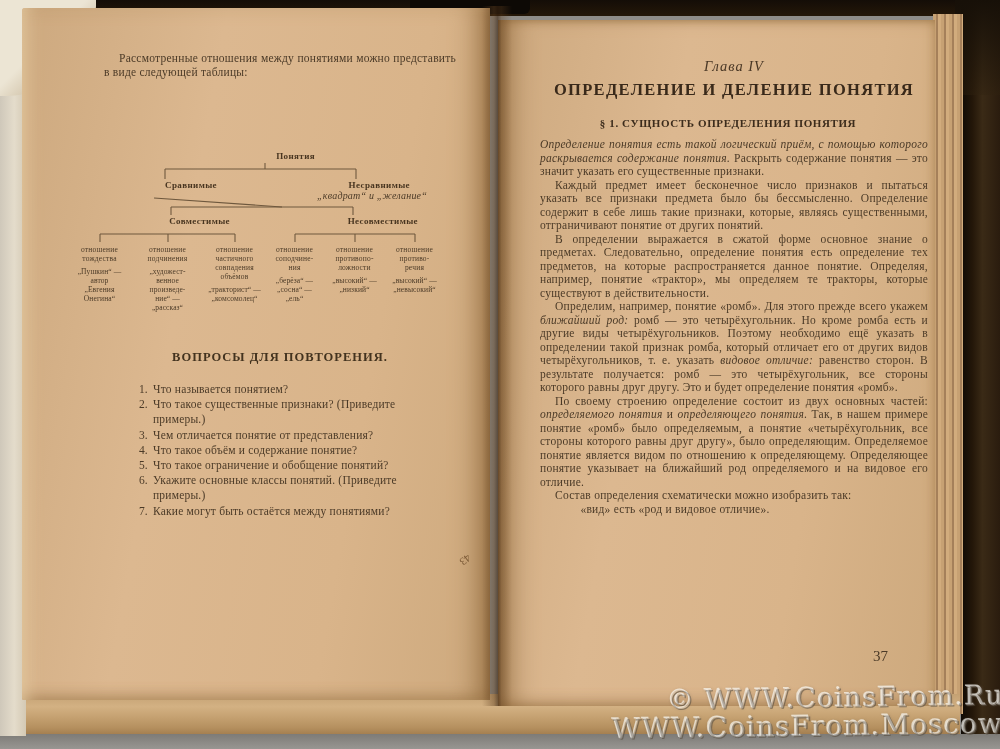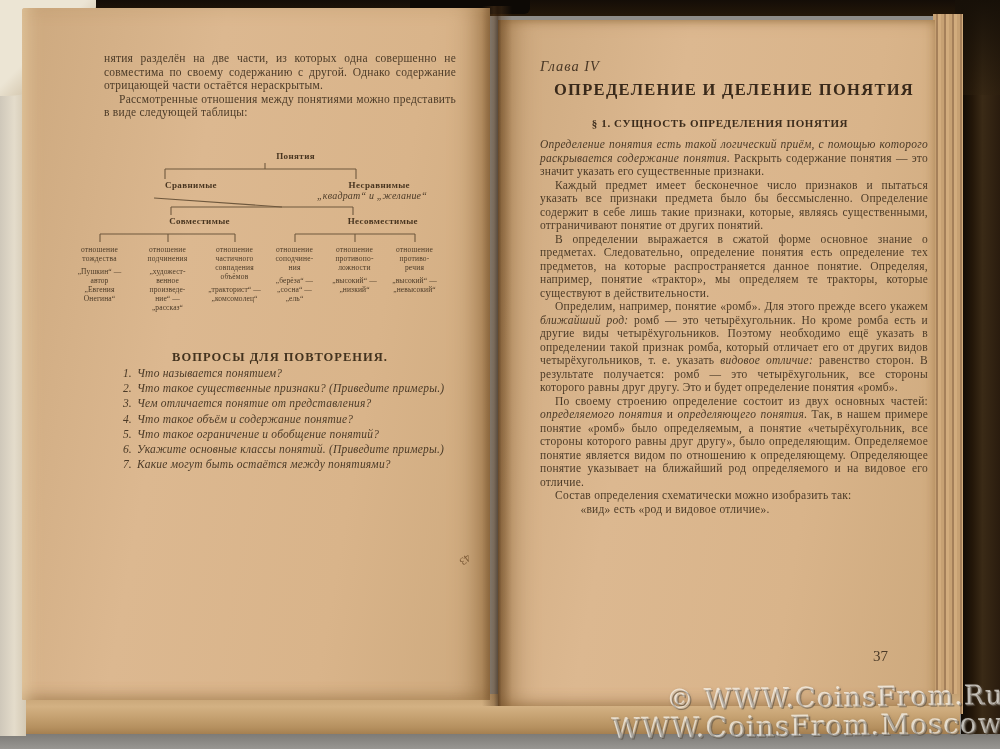--- a/index.html
+++ b/index.html
@@ -30,28 +30,28 @@
   .page-right{left:498px;top:20px;width:437px;height:686px;
     box-shadow:inset 26px 0 30px -18px #8a6336, inset -8px 0 12px -8px #b08a58, inset 0 -10px 16px -10px #9c7648, inset 0 8px 10px -8px #9c7648;}
   .gutter{left:482px;top:6px;width:30px;height:700px;
     background:linear-gradient(90deg,rgba(90,60,30,0) 0%,rgba(96,64,32,.45) 40%,rgba(58,36,16,.6) 52%,rgba(96,64,32,.35) 65%,rgba(90,60,30,0) 100%);}
   
   .body-text{font-size:11.5px;line-height:13.5px;letter-spacing:.25px;text-align:justify;}
   .body-text p{margin:0;text-indent:15px;}
   .body-text p.noindent{text-indent:0;}
   .lp-text{left:82px;top:44px;width:352px;}
   .rp-text{left:42px;top:118px;width:388px;}
-  .chapter{left:42px;top:38px;width:388px;text-align:left;font-style:italic;font-size:14.5px;letter-spacing:1px;color:#4a3826;}
+  .chapter{left:42px;top:38px;width:388px;text-align:center;font-style:italic;font-size:14.5px;letter-spacing:1px;color:#4a3826;}
   .rp-title{left:30px;top:60px;width:412px;text-align:center;font-weight:bold;font-size:16.5px;letter-spacing:1.3px;color:#39291a;}
-  .rp-section{left:28px;top:97px;width:388px;text-align:center;font-weight:bold;font-size:11px;letter-spacing:.6px;color:#3c2c1c;}
+  .rp-section{left:36px;top:97px;width:388px;text-align:center;font-weight:bold;font-size:11px;letter-spacing:.6px;color:#3c2c1c;}
   .schema-line{margin-left:20px;width:270px;text-align:center;text-indent:0 !important;margin-top:1px;}
   .page-number{left:0;top:628px;width:390px;text-align:right;font-size:15px;color:#4b3a27;}
   .q-title{left:82px;top:342px;width:352px;text-align:center;font-size:12.5px;letter-spacing:1px;font-weight:bold;color:#43331f;}
   .q-list{left:96px;top:358px;width:345px;font-size:11.5px;line-height:15.2px;letter-spacing:.2px;}
-  .q-list ol{margin:0;padding-left:17px;font-style:italic;}
+  .q-list ol{margin:16px;padding-left:17px;}
   .q-list li{padding-left:2px;}
   .gutter-note{left:438px;top:546px;font-size:11px;color:#6b4a28;transform:rotate(142deg);opacity:.8;}
   
   .diagram{left:28px;top:145px;width:434px;height:196px;font-family:"Liberation Serif","DejaVu Serif",serif;}
   .diagram svg{position:absolute;left:0;top:0;}
   .node{position:absolute;text-align:right;font-size:9px;font-weight:bold;letter-spacing:.4px;color:#483520;}
   .node-ex{position:absolute;text-align:right;font-size:10px;color:#4b3a27;letter-spacing:.2px;font-style:italic;}
   .col{position:absolute;width:67px;text-align:center;font-size:7.5px;line-height:9px;color:#4b3a27;}
   .col .hdr{white-space:pre-line;letter-spacing:.2px;}
   .col .ex{white-space:pre-line;margin-top:4px;letter-spacing:.1px;}
@@ -72,21 +72,20 @@
 <div class="layer right-cover-top"></div>
 <div class="layer right-edges"></div>
 <div class="layer bottom-edges"></div>
 <div class="layer bottom-table"></div>
 <div class="layer left-flyleaf"></div>
 <div class="layer left-curl"></div>
 
 <div class="layer page page-left">
 
   <div class="layer body-text lp-text">
-    <p class="noindent">нятия разделён на две части, из которых одна совершенно не совместима по своему содержанию с другой. Однако содержание отрицающей части остаётся нераскрытым.</p>
     <p>Рассмотренные отношения между понятиями можно представить в виде следующей таблицы:</p>
   </div>
 
   <div class="layer diagram">
     <svg width="434" height="196" viewBox="0 0 434 196">
       <g stroke="#5c4830" stroke-width="1.1" fill="none" opacity="0.85">
         <path d="M215 10 V16"></path>
         <path d="M115 16 H306"></path>
         <path d="M115 16 V26"></path>
         <path d="M306 16 V26"></path>

